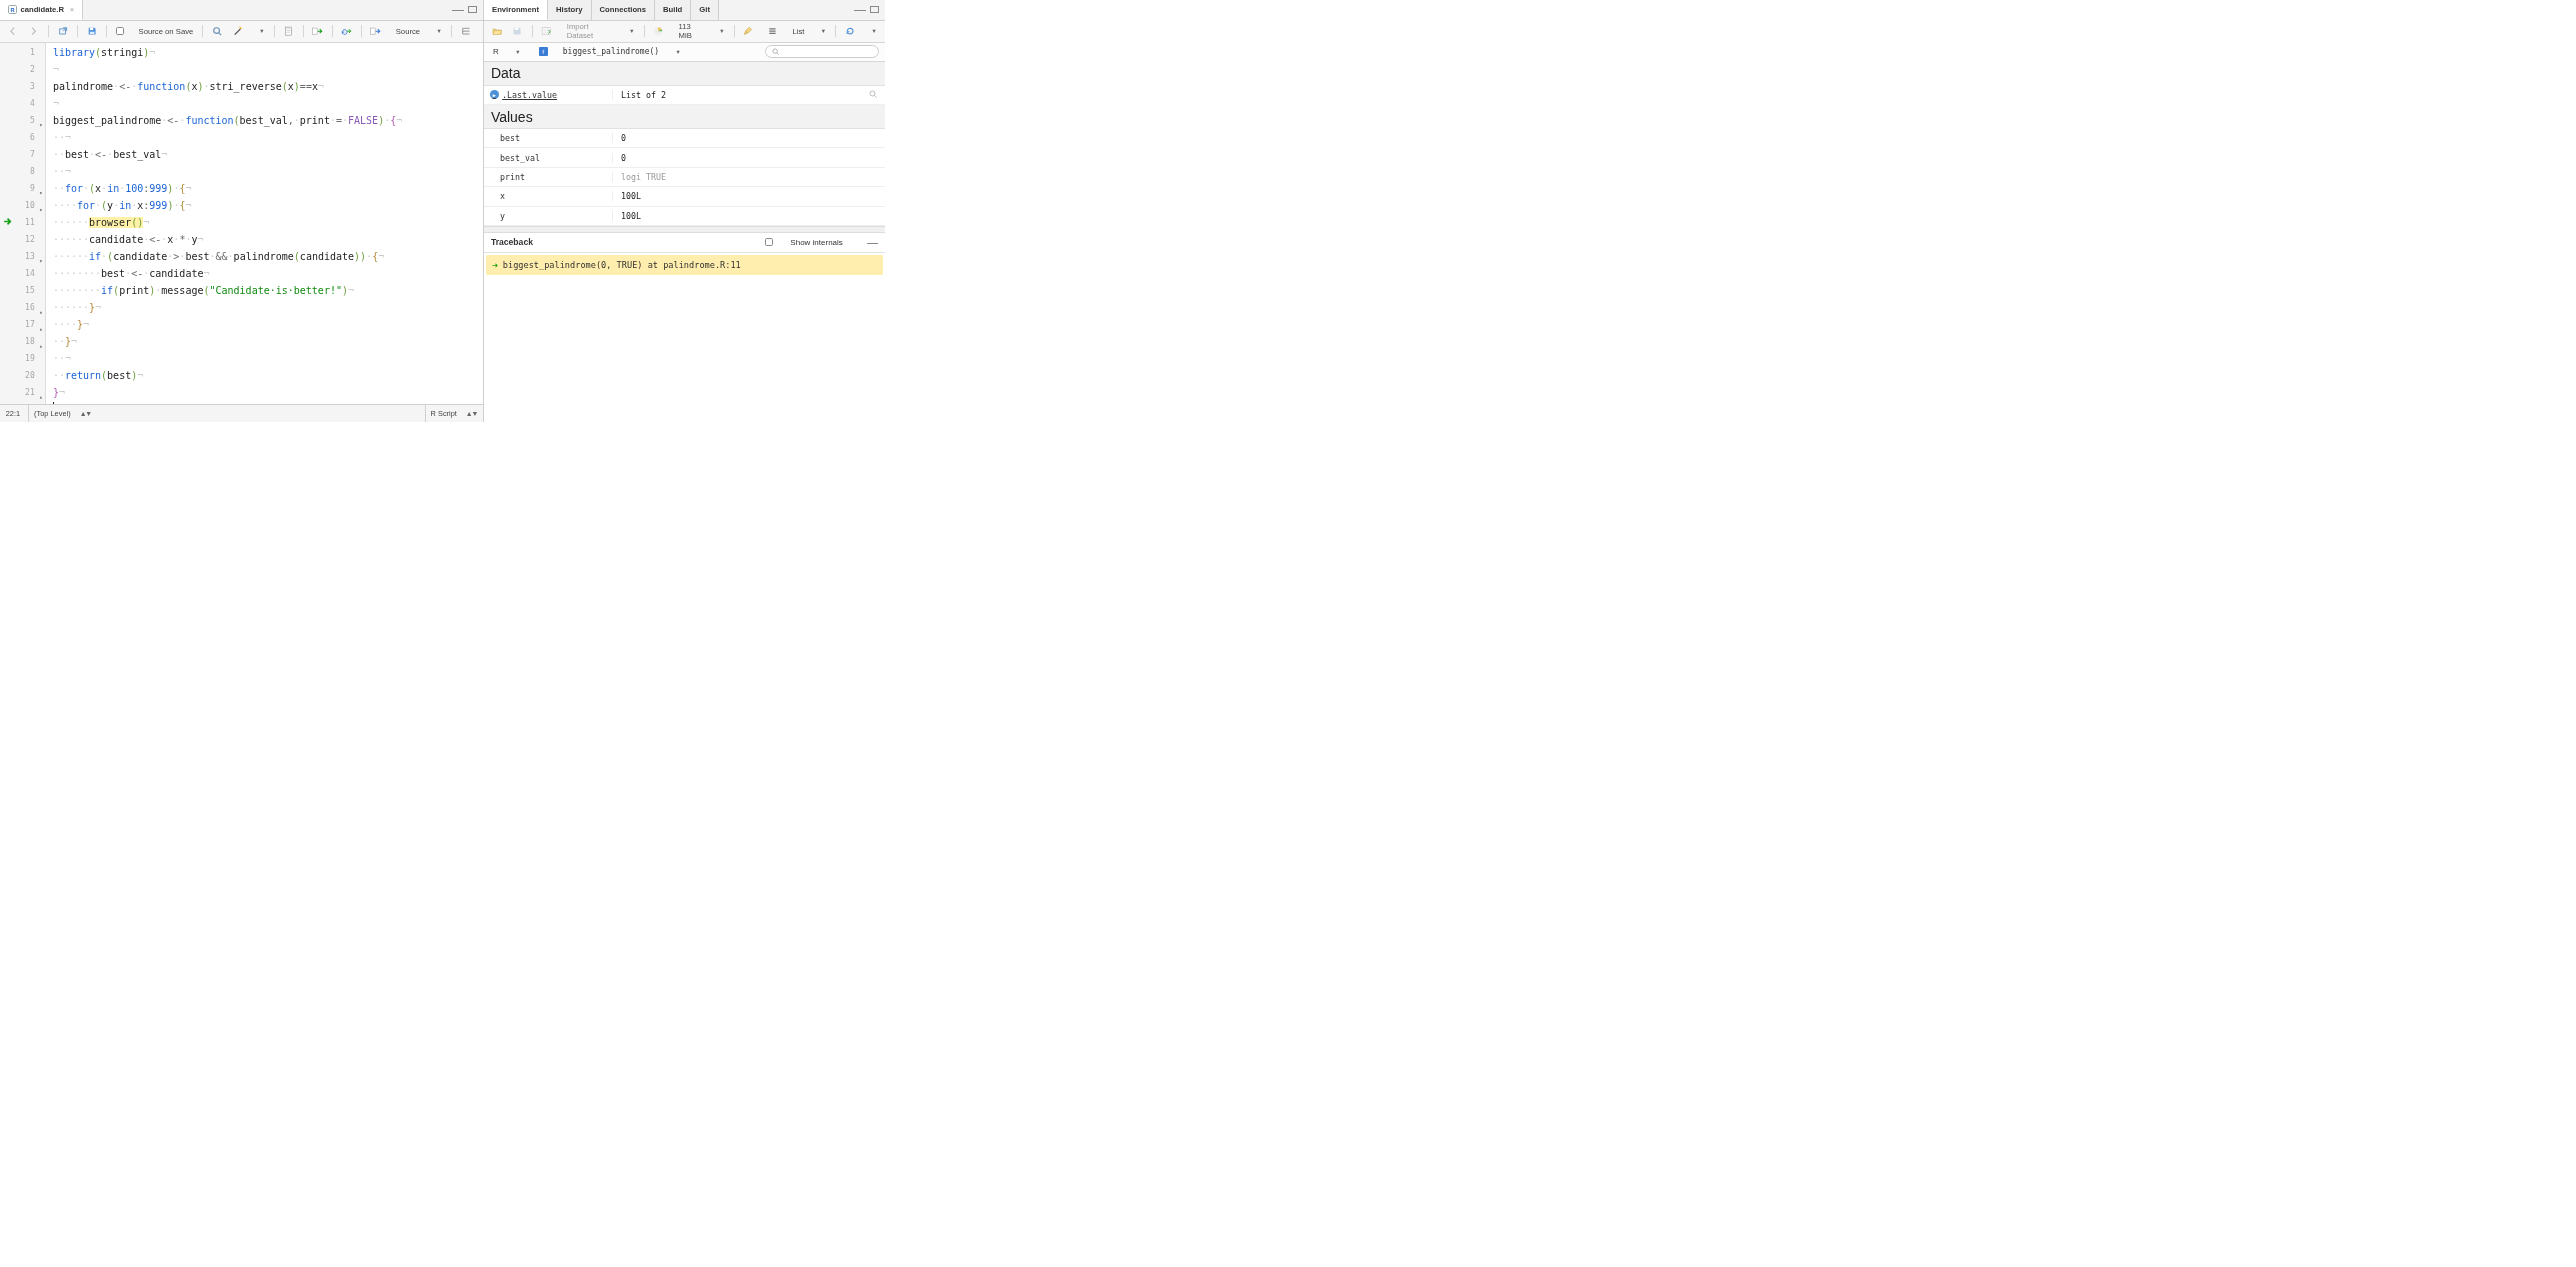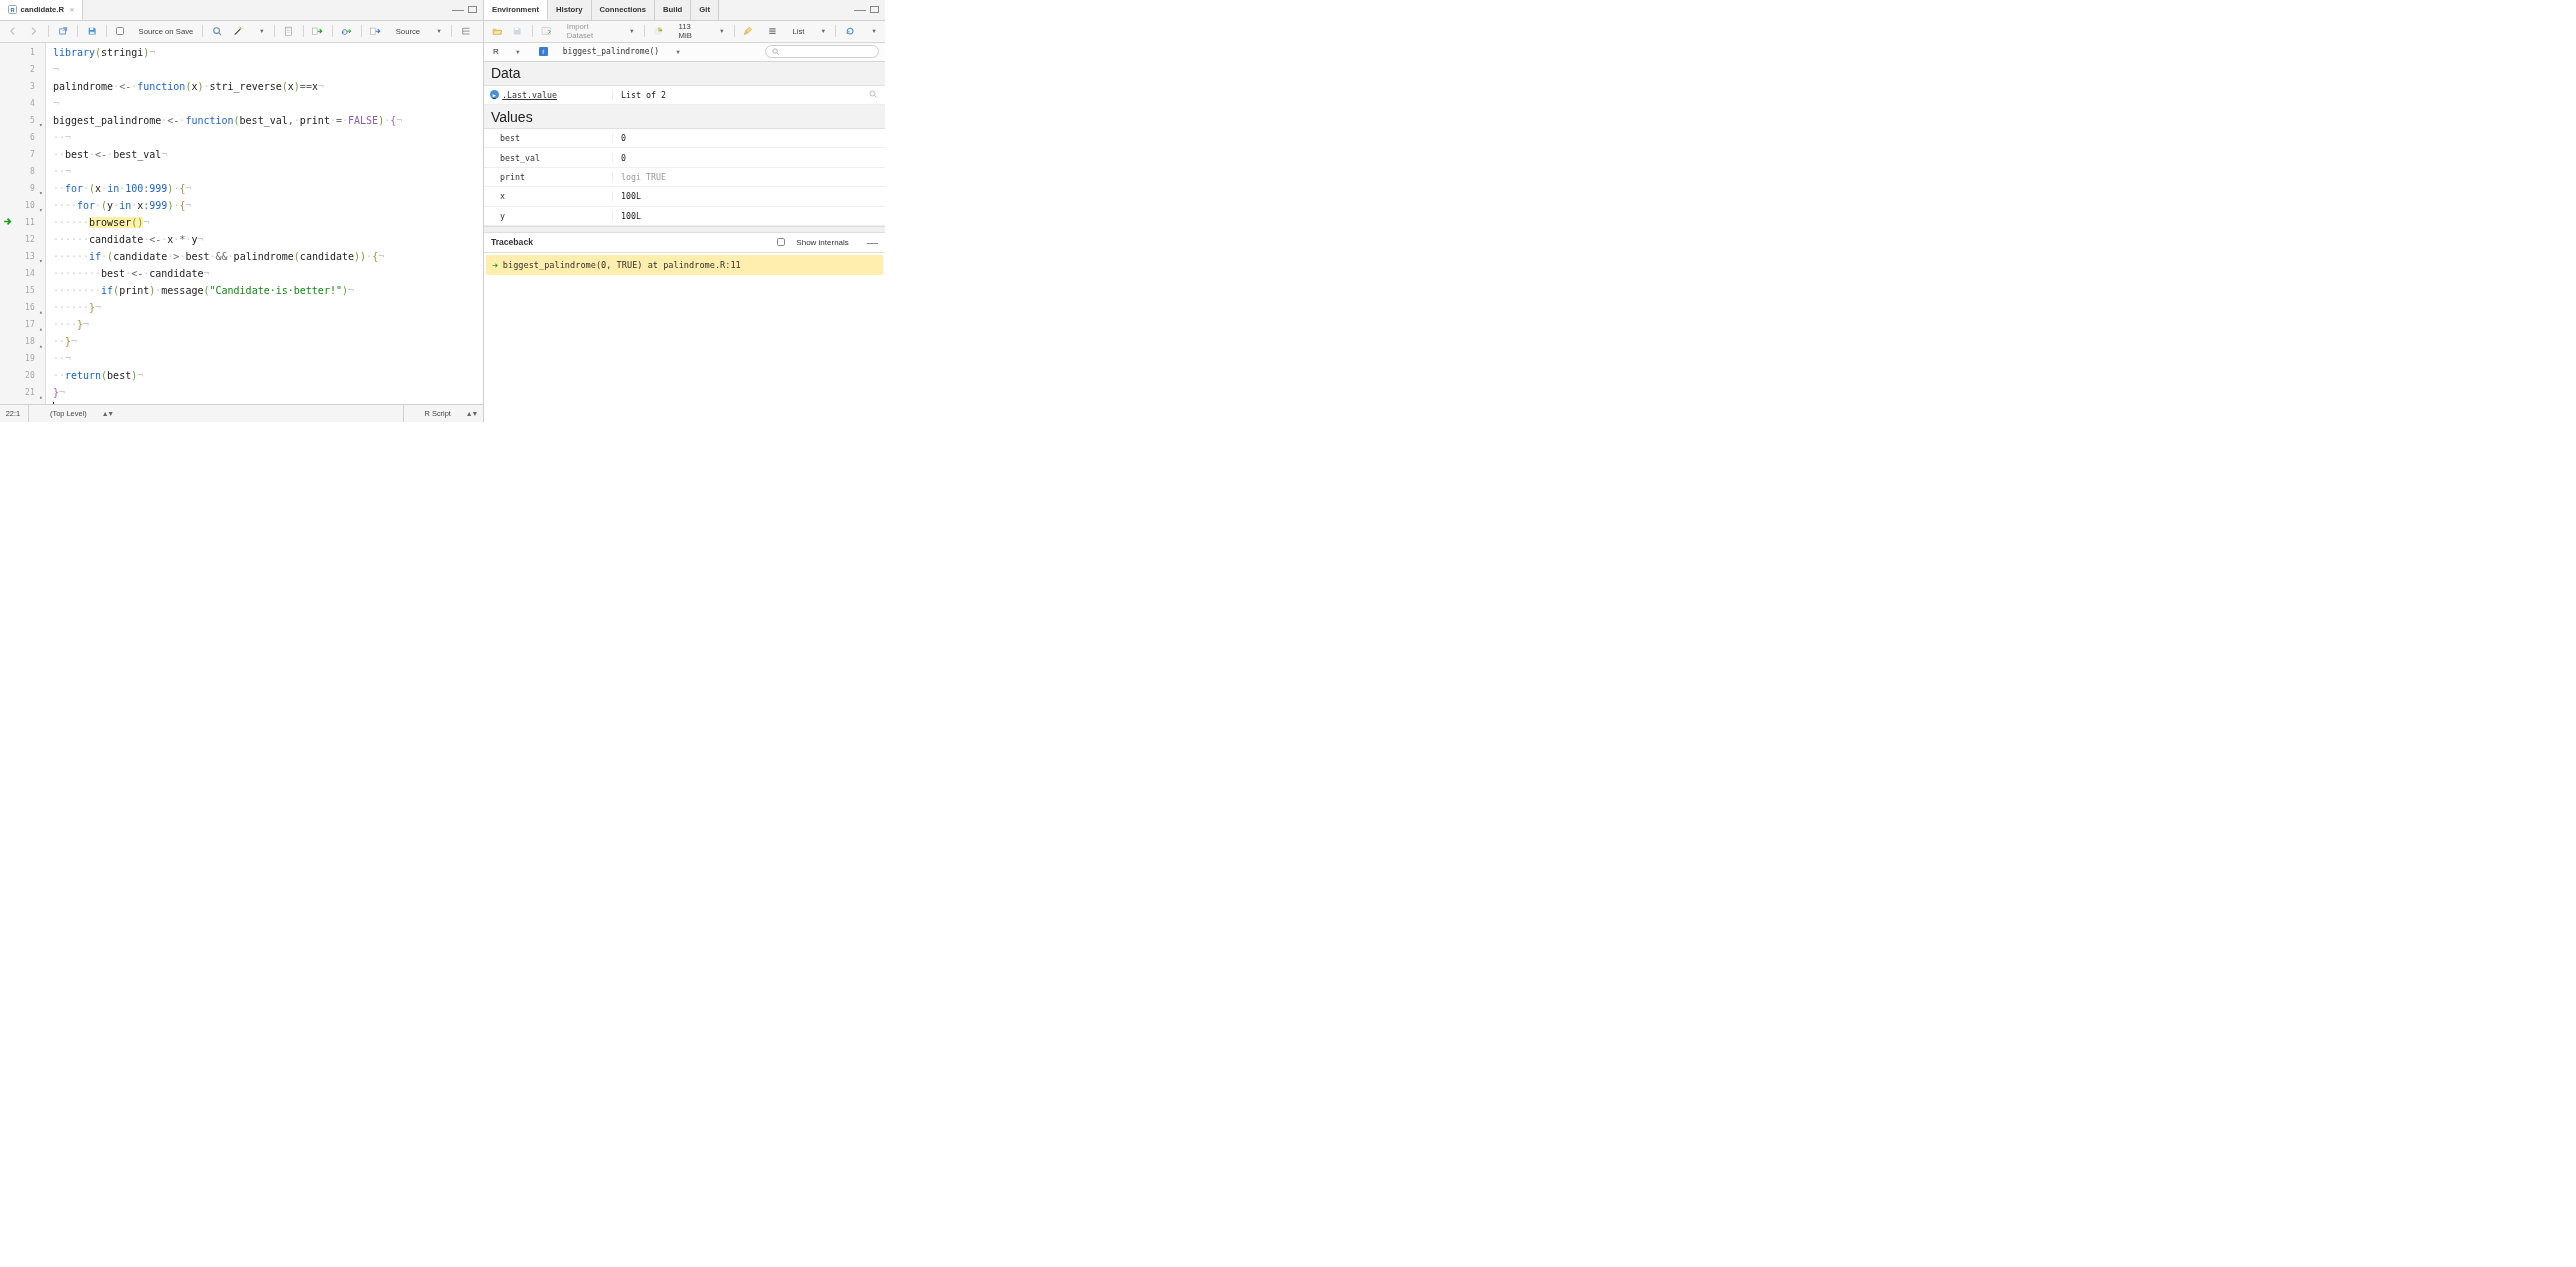--- a/index.html
+++ b/index.html
@@ -115,21 +115,21 @@
   .cursor   { position: relative; }
   .cursor::before { content:""; position:absolute; left:0; top:1.7px; width:0.6px; height:11.4px; background:#222; }
 
   
   .statusbar {
     height: 18px; border-top: 0.6px solid #cfcfcf; background: #f5f5f5;
     display: flex; align-items: center; padding: 0 5.7px; gap: 8px;
     font-size: 7.4px; color: #444;
   }
   .statusbar .spacer { flex: 1; }
-  .statusbar .box { border-left: 0.6px solid #d0d0d0; padding-left: 21px; height: 100%; display:flex; align-items:center; gap:15px; }
+  .statusbar .box { border-left: 0.6px solid #d0d0d0; padding-left: 5px; height: 100%; display:flex; align-items:center; gap:9px; }
   .updown { font-size: 6.9px; color: #666; letter-spacing: -1.1px; }
 
   
   .env-sub {
     height: 19.4px; border-bottom: 0.6px solid #d6d6d6; background: #fcfcfc;
     display: flex; align-items: center; gap: 5.7px; padding: 0 5.7px; font-size: 8px;
   }
   .env-sub .func-badge {
     width: 9px; height: 9px; background: #3a7bd5; color: #fff; font-size: 5.7px;
     display: inline-flex; align-items: center; justify-content: center; border-radius: 1.1px;
@@ -161,21 +161,21 @@
   }
 
   
   .hrail { height: 6.9px; background: #f0f0f0; border-top:0.6px solid #ddd; border-bottom:0.6px solid #ddd; }
 
   .trace-head {
     display:flex; align-items:center; padding: 4.6px 6.9px; gap: 5.7px;
     border-bottom: 0.6px solid #e0e0e0;
   }
   .trace-head .title { font-weight:700; font-size:8.6px; }
-  .trace-head .right { margin-left:auto; display:flex; align-items:center; gap:11px; font-size:8px; }
+  .trace-head .right { margin-left:auto; display:flex; align-items:center; gap:17px; font-size:8px; }
   .trace-row {
     background: #ffeead; padding: 4px 5.7px; display:flex; align-items:center; gap:4.6px;
     font-family: "Menlo","Consolas",monospace; font-size: 8.6px; margin: 2.3px;
     border-radius: 1.1px;
   }
   .grn-arrow { color: #18a018; font-size: 10.3px; }
 
 </style>
 </head>
 <body>

